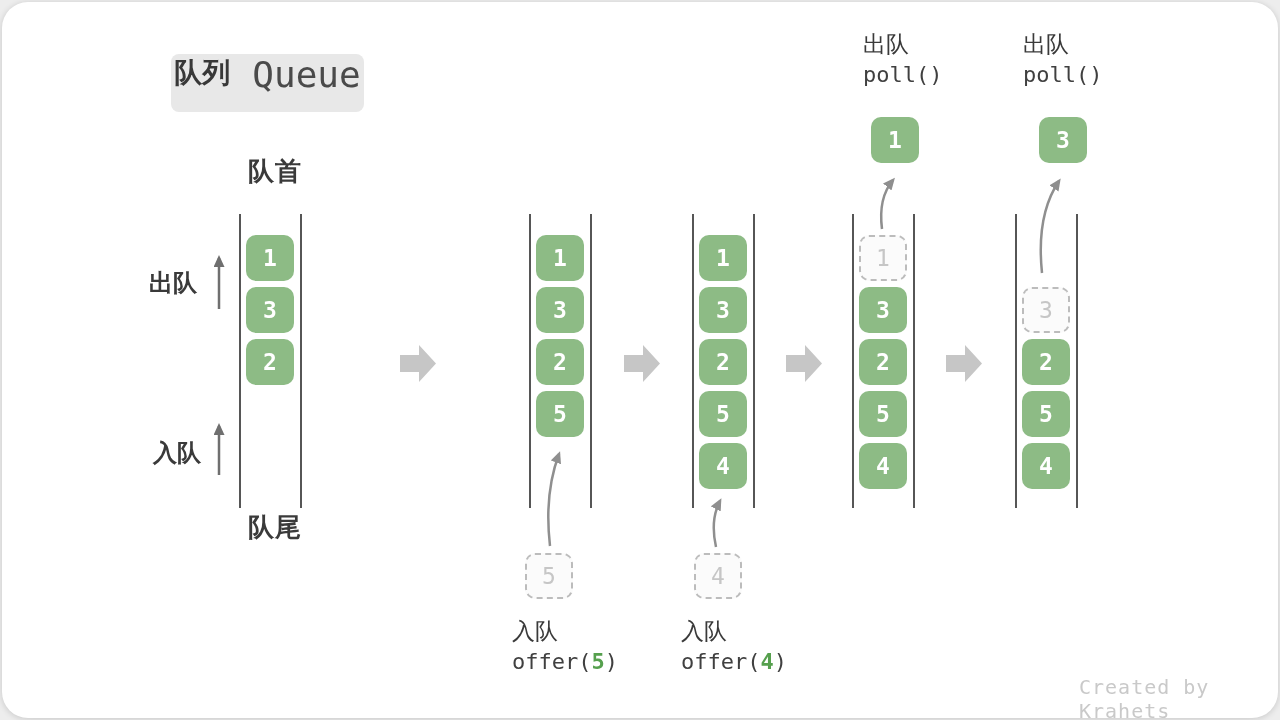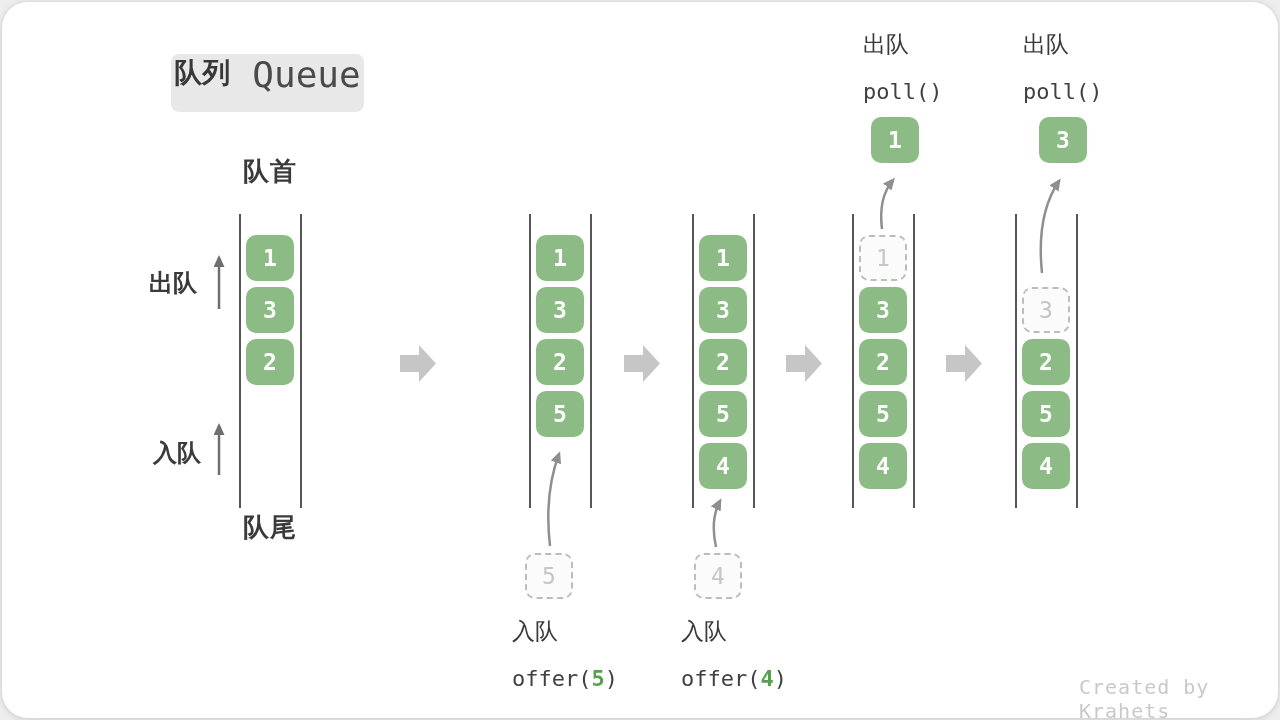--- a/index.html
+++ b/index.html
@@ -11,36 +11,36 @@
     --dash-border:#bcbcbc; --dash-fill:#fbfbfb; --dash-text:#c6c6c6;
     --line-color:#565656;
   }
   .card{ position:absolute; left:2px; top:2px; width:1276px; height:716px;
          background:#ffffff; border-radius:26px; box-shadow:0 1px 6px rgba(0,0,0,.16); }
   .title-badge{ position:absolute; left:169px; top:44px; width:193px; height:58px;
     background:#e8e8e8; border-radius:8px; display:flex; justify-content:center; gap:22px;margin-top:8px; }
   .title-zh{ font-size:28px; font-weight:bold; color:#383838; }
   .title-en{ font-family:"DejaVu Sans Mono", monospace; font-size:36px; color:#4a4a4a; }
 
-  .endpoint-label{ position:absolute; width:64px; text-align:left;
+  .endpoint-label{ position:absolute; width:64px; text-align:center;
     font-size:26px; font-weight:bold; color:var(--dark-text); letter-spacing:1px; }
   .side-label{ position:absolute; font-size:24px; font-weight:bold; color:var(--dark-text); }
 
   .vline{ position:absolute; top:212px; width:2px; height:294px; background:var(--line-color); }
 
   .box{ position:absolute; width:48px; height:46px; border-radius:10px;
     display:flex; align-items:center; justify-content:center;
     font-family:"DejaVu Sans Mono", monospace; font-weight:bold; font-size:23px; }
   .box.green{ background:var(--box-green); color:#ffffff; }
   .box.dashed{ border:2px dashed var(--dash-border); background:var(--dash-fill);
     color:var(--dash-text); font-weight:normal; }
 
   .ann{ position:absolute; }
   .ann .action{ font-size:23px; font-weight:500; color:var(--dark-text); }
-  .ann .code{ margin-top:19px; font-family:"DejaVu Sans Mono", monospace; font-size:22px; color:var(--code-text); }
+  .ann .code{ margin-top:2px; font-family:"DejaVu Sans Mono", monospace; font-size:22px; color:var(--code-text); }
   .accent{ color:var(--accent-green); font-weight:bold; }
 
   .flow-arrow{ position:absolute; width:36px; height:37px; }
   .flow-arrow polygon{ fill:var(--block-arrow); }
 
   .arrow-layer{ position:absolute; left:0; top:0; width:1280px; height:720px; pointer-events:none; }
 
   .watermark{ position:absolute; left:1077px; top:673px;
     font-family:"DejaVu Sans Mono", monospace; font-size:20px; color:#c9c9c9; letter-spacing:1px; }
 </style>

